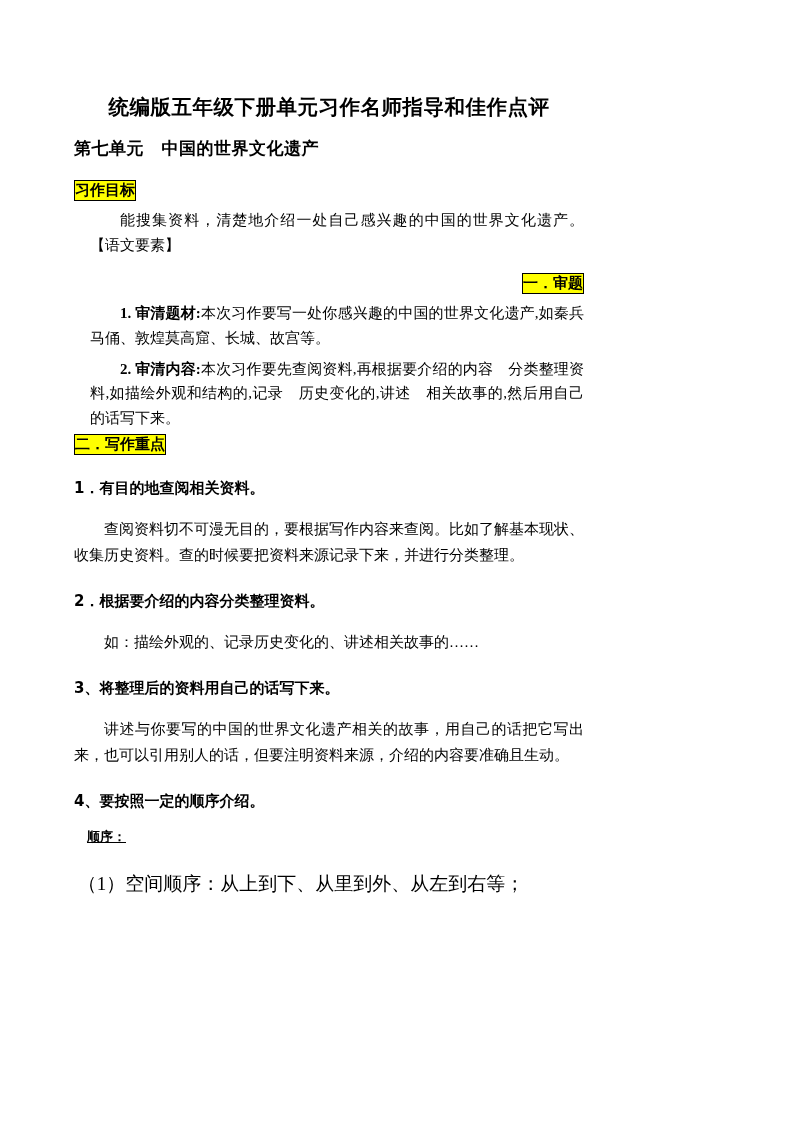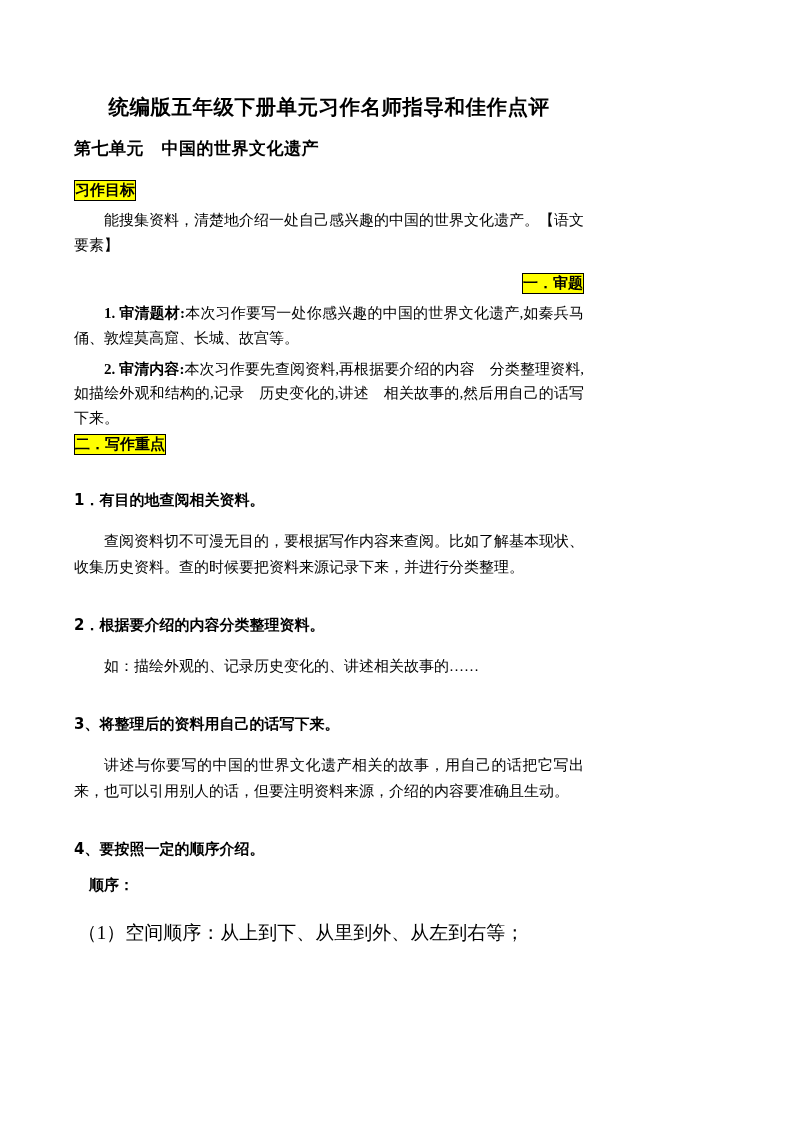--- a/index.html
+++ b/index.html
@@ -48,21 +48,21 @@
     padding: 0px 0;
     display: inline-block;
     line-height: 1.3;
   }
   .row-goal {
     margin-top: 20px;
   }
   .para {
     font-size: 15px;
     line-height: 1.62;
-    margin: 7px 0 0 0;
+    margin: 7px 0 0 16px;
     text-align: justify;
   }
   .para.indent2 {
     text-indent: 2em;
   }
   .sec-head {
     margin-top: 16px;
     text-align: right;
   }
   .sub-lead {
@@ -70,36 +70,37 @@
     font-weight: bold;
     font-size: 15px;
   }
   .sec2-head {
     margin-top: 4px;
   }
   .numbered {
     font-family: "DejaVu Sans", "Liberation Sans", sans-serif;
     font-weight: bold;
     font-size: 15px;
-    margin-top: 34px;
+    margin-top: 22px;
     line-height: 1.5;
   }
   .body-para {
     font-size: 15px;
     line-height: 1.75;
     margin-top: 16px;
     text-indent: 2em;
     text-align: justify;
   }
   .order-label {
     font-family: "DejaVu Sans", "Liberation Sans", sans-serif;
     font-weight: bold;
-    font-size: 15px;
+    font-size: 13px;
     margin-top: 13px;
     text-indent: 1em;
+    text-decoration: underline;
   }
   .order-item {
     font-size: 19px;
     line-height: 1.7;
     margin-top: 22px;
     text-indent: 0.2em;
   }
 </style>
 </head>
 <body>

